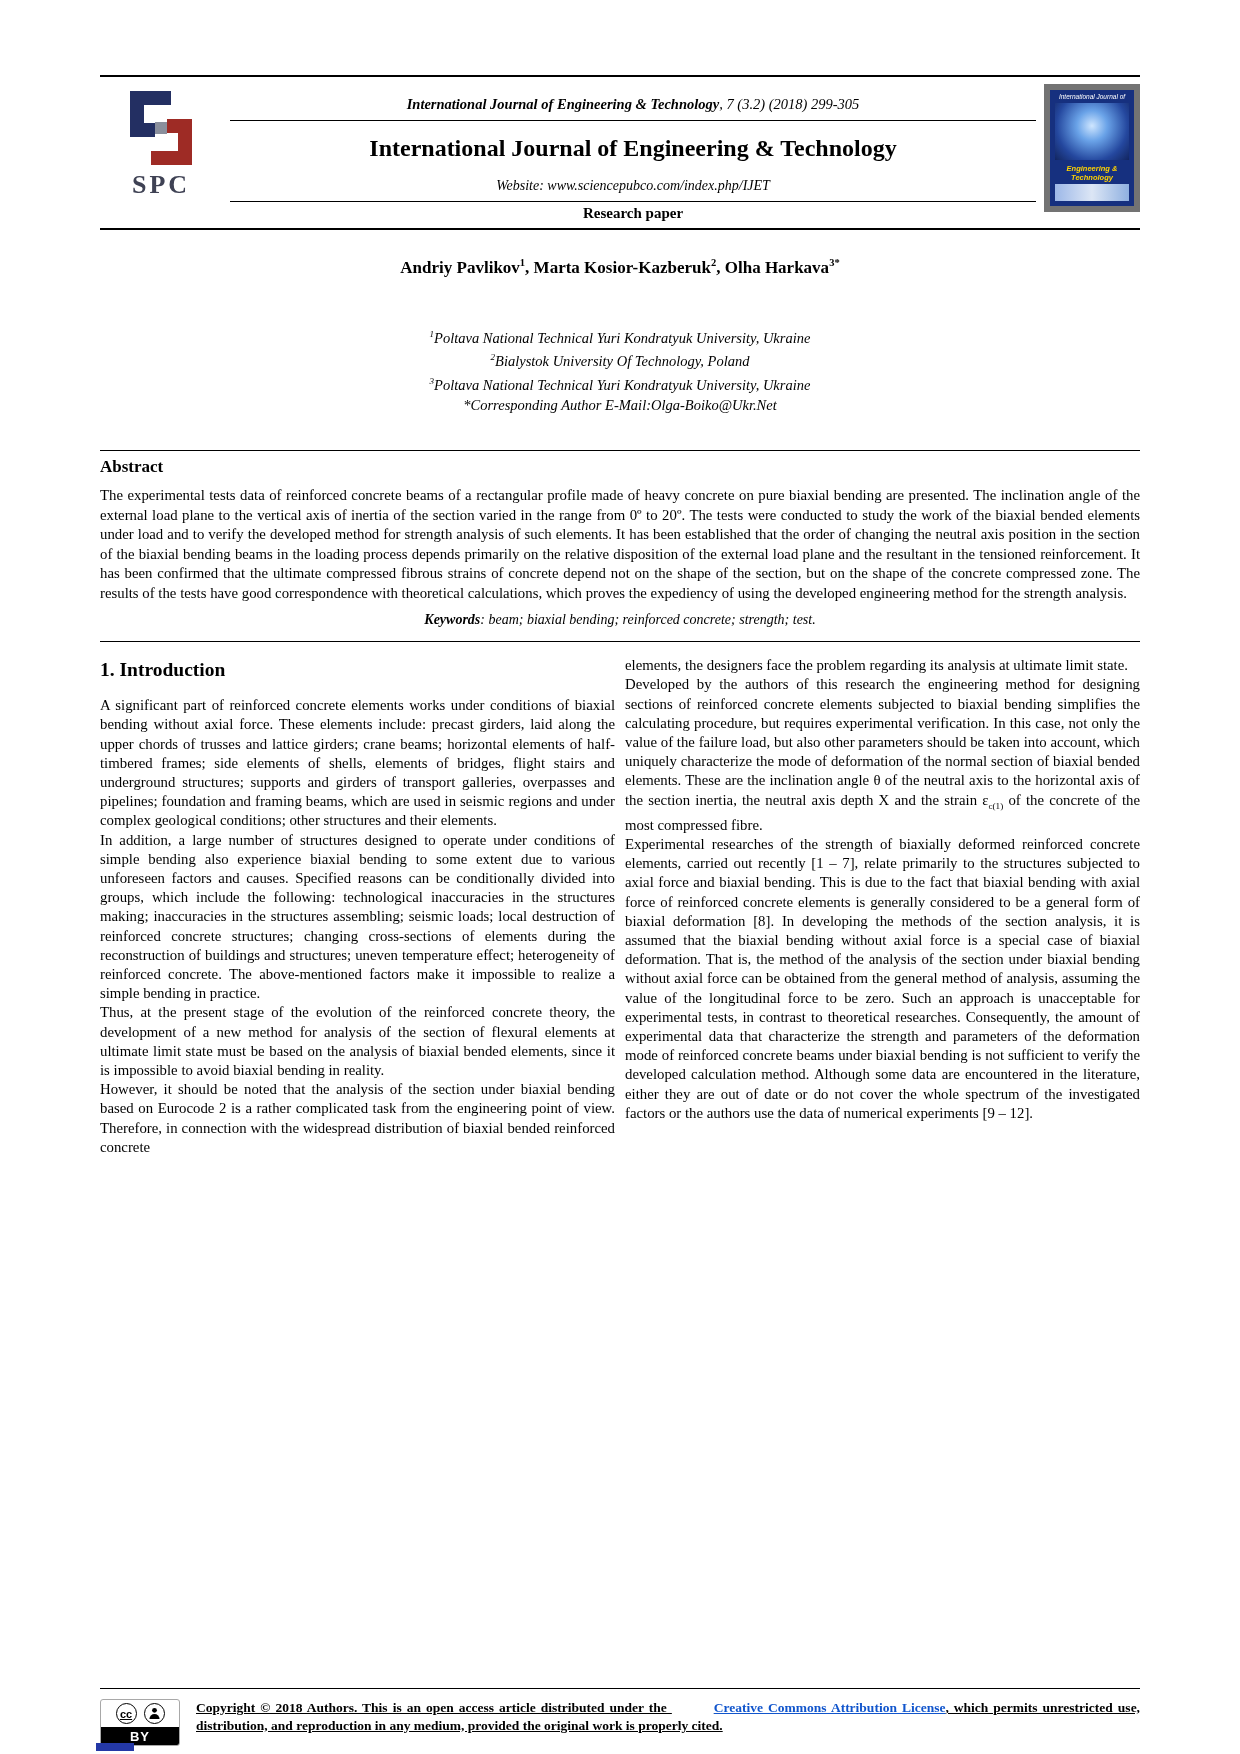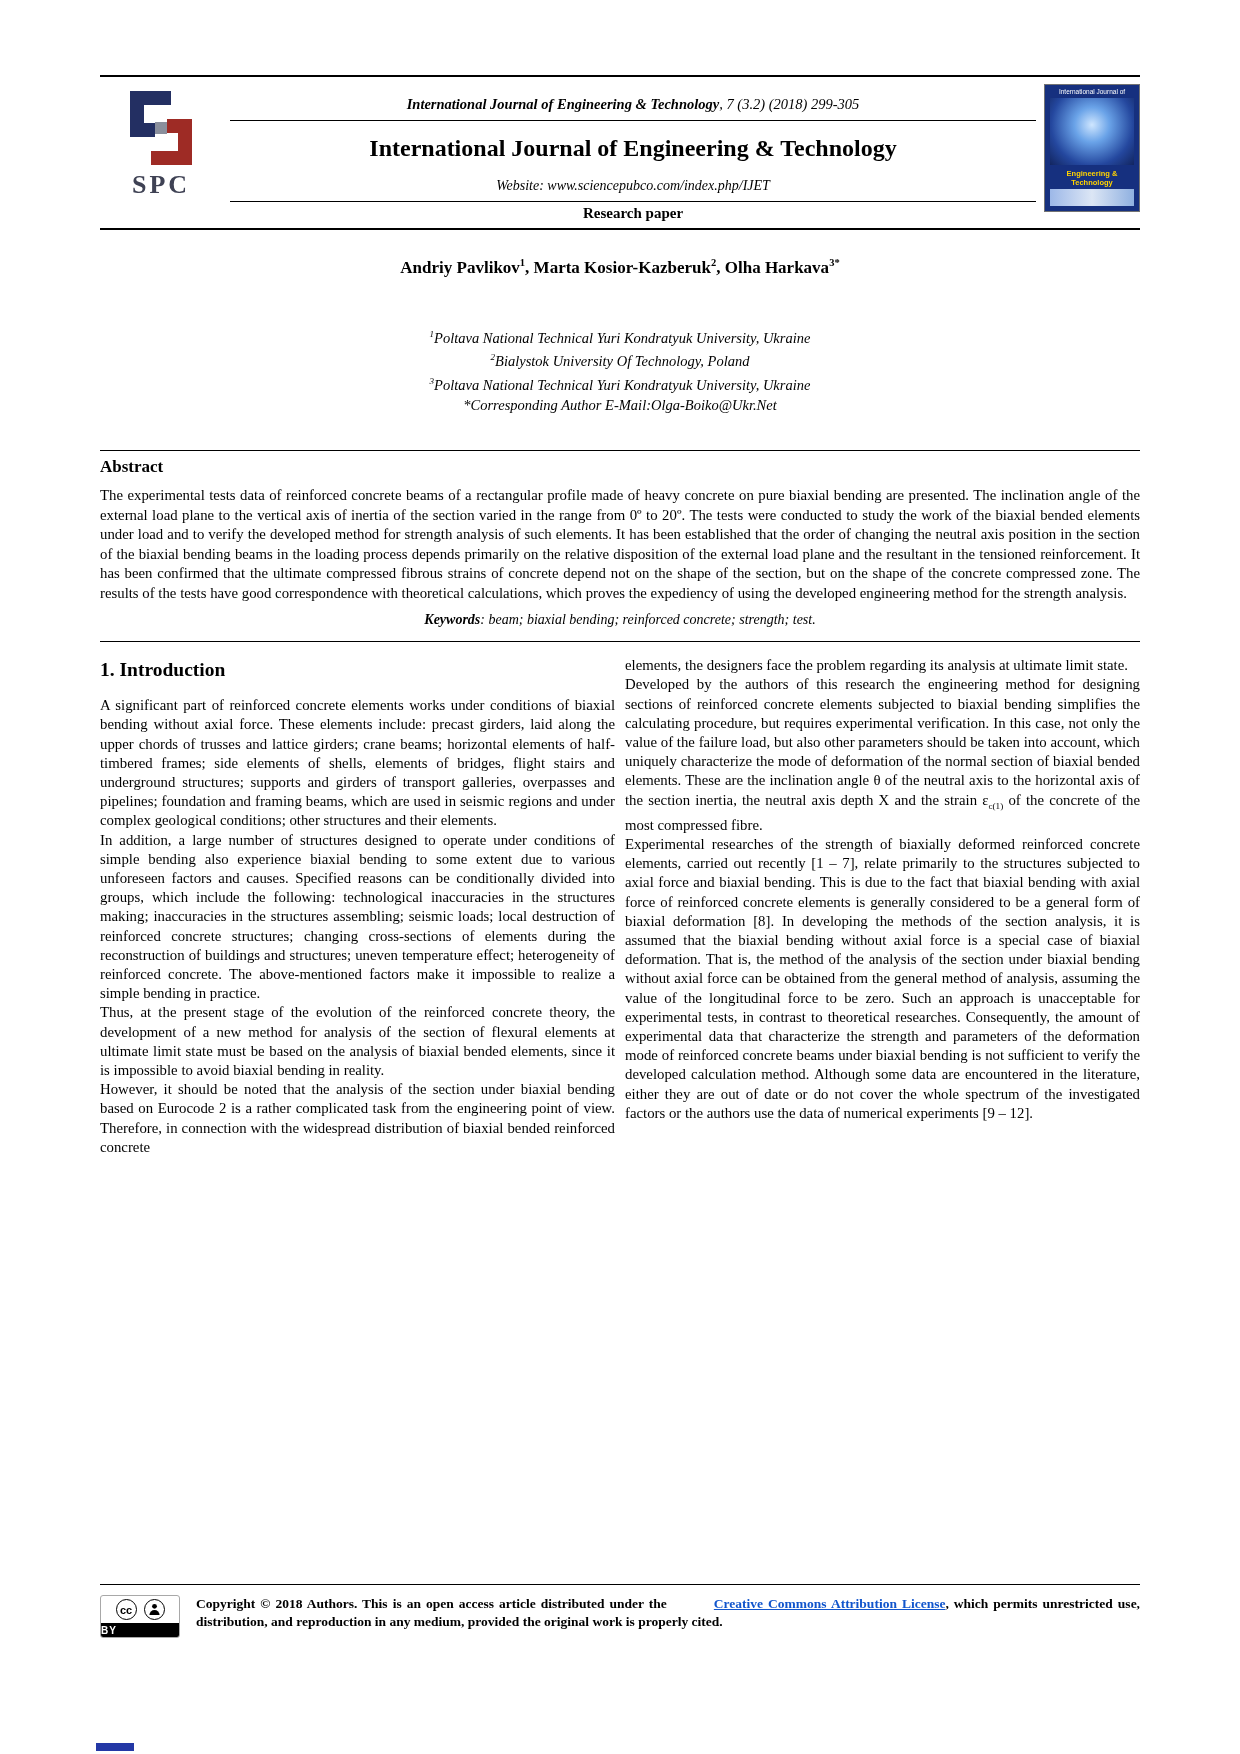--- a/index.html
+++ b/index.html
@@ -21,22 +21,22 @@
   .cit-title { font-weight:bold; }
   .hdr-center .thin-rule { margin-top:7px; }
   .journal-title { font-size:24px; font-weight:bold; margin-top:14px; }
   .website { font-size:14px; font-style:italic; margin-top:16px; }
   .website .web-url { color:#000; text-decoration:none; }
   .rule-mid { margin-top:13px; }
   .paper-type { font-size:15px; font-weight:bold; margin:3px 0 4px 0; }
   .rule-bottom { margin-top:2px; }
 
   
-  .cover { width:96px; height:128px; border:1px solid #737373; background:var(--cover-blue,#16307F);
-           display:flex; flex-direction:column; overflow:hidden; }
+  .cover { width:96px; height:128px; border:6px solid #737373; background:var(--cover-blue,#16307F);
+           display:flex; flex-direction:column; overflow:hidden;font-style:italic; }
   .cover-line1 { color:#fff; font-size:6.5px; text-align:center; padding:3px 1px 1px 1px; font-family:"Liberation Sans",sans-serif; }
   .cover-art { flex:1; margin:2px 5px;
      background:radial-gradient(circle at 50% 40%, #cfe6ff 0%, #6aa3e8 30%, #24479e 70%, #12255f 100%); }
   .cover-line2 { color:var(--cover-yellow,#FFD200); font-size:7.5px; font-weight:bold; text-align:center; padding:2px 1px; font-family:"Liberation Sans",sans-serif; }
   .cover-foot { height:17px; margin:0 5px 5px 5px;
      background:linear-gradient(90deg,#9db8e8,#dce6f5 50%,#8fb0e0); }
 
   
   .article-title { font-size:28px; font-weight:bold; text-align:center; line-height:36px; margin-top:58px; }
   .authors { text-align:center; font-size:17px; font-weight:bold; margin-top:27px; }
@@ -52,29 +52,29 @@
 
   
   .columns { display:flex; gap:10px; margin-top:14px; }
   .col { flex:1; }
   .sec-heading { font-size:19.5px; font-weight:bold; margin:3px 0 15px 0; }
   .body-p { font-size:14.8px; line-height:19.2px; text-align:justify; }
   sub { font-size:0.62em; }
   sup { font-size:0.62em; }
 
   
-  .ftr { position:absolute; left:100px; right:100px; top:1584px; }
+  .ftr { position:absolute; left:100px; right:100px; top:1688px;text-decoration:underline; }
   .ftr-rule { border-top:1.5px solid #000; }
   .ftr-row { display:flex; gap:16px; margin-top:10px; align-items:flex-start; }
   .cc-badge { width:80px; border:1px solid #a8a8a8; border-radius:3px; background:#fff; overflow:hidden; flex:none; cursor:pointer; }
   .cc-icons { height:27px; display:flex; justify-content:center; align-items:center; gap:7px; }
   .cc-circle { width:21px; height:21px; border:1.5px solid #000; border-radius:50%;
                display:flex; align-items:center; justify-content:center;
                font-weight:bold; font-size:11px; font-family:"Liberation Sans",sans-serif; }
-  .cc-bar { background:#000; color:#fff; font-size:10px; text-align:left; padding:1.5px 0;
+  .cc-bar { background:#000; color:#fff; font-size:13px; text-align:center; padding:1.5px 0;
             font-family:"Liberation Sans",sans-serif; letter-spacing:1px; font-weight:bold; }
   .copyright { flex:1; font-size:13.5px; font-weight:bold; line-height:17.5px; text-align:justify; }
   .link { color:var(--link,#1155CC); text-decoration:underline; cursor:pointer;margin-left:42px; }
 
   .page-mark { position:absolute; left:96px; top:1743px; width:38px; height:8px; background:#2438a6; }
 </style>
 </head>
 <body>
 
 <div class="page">

